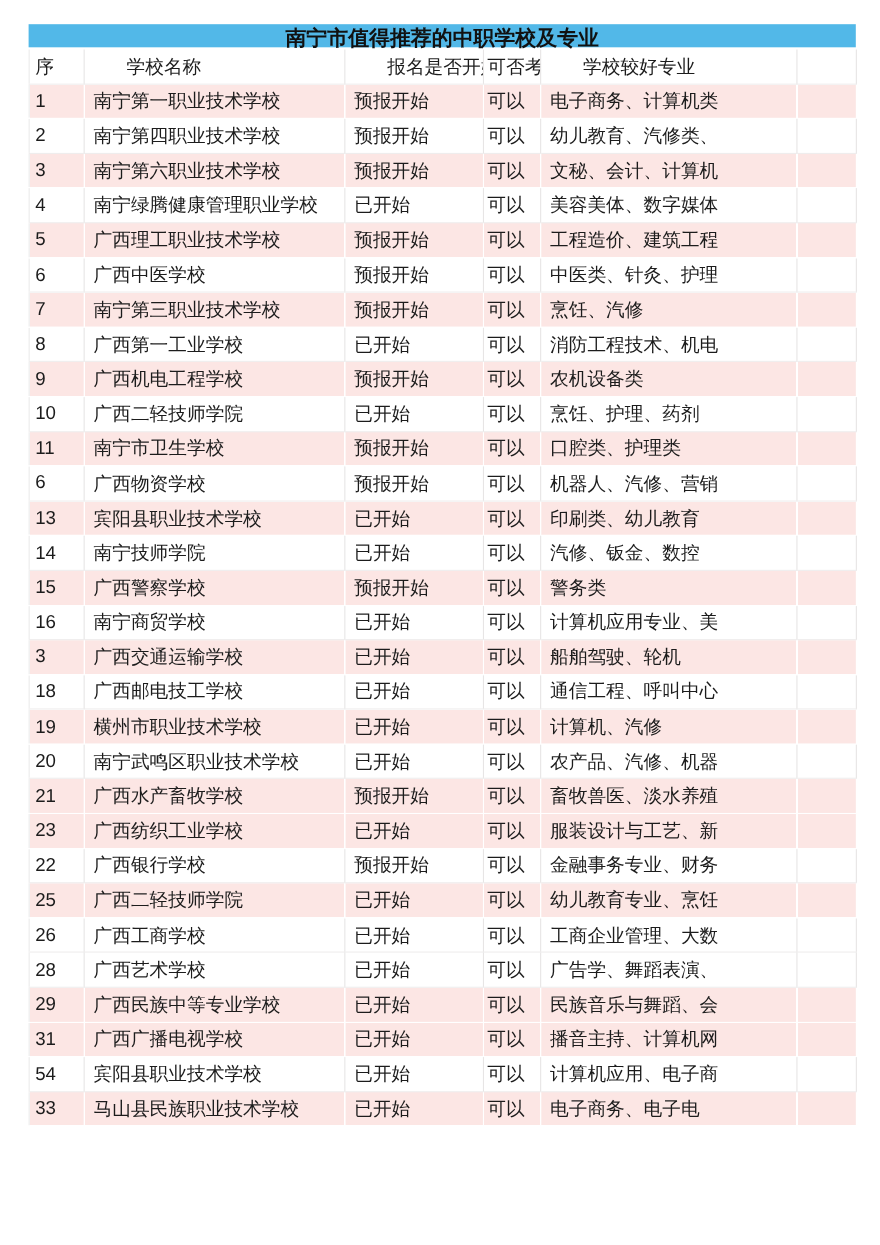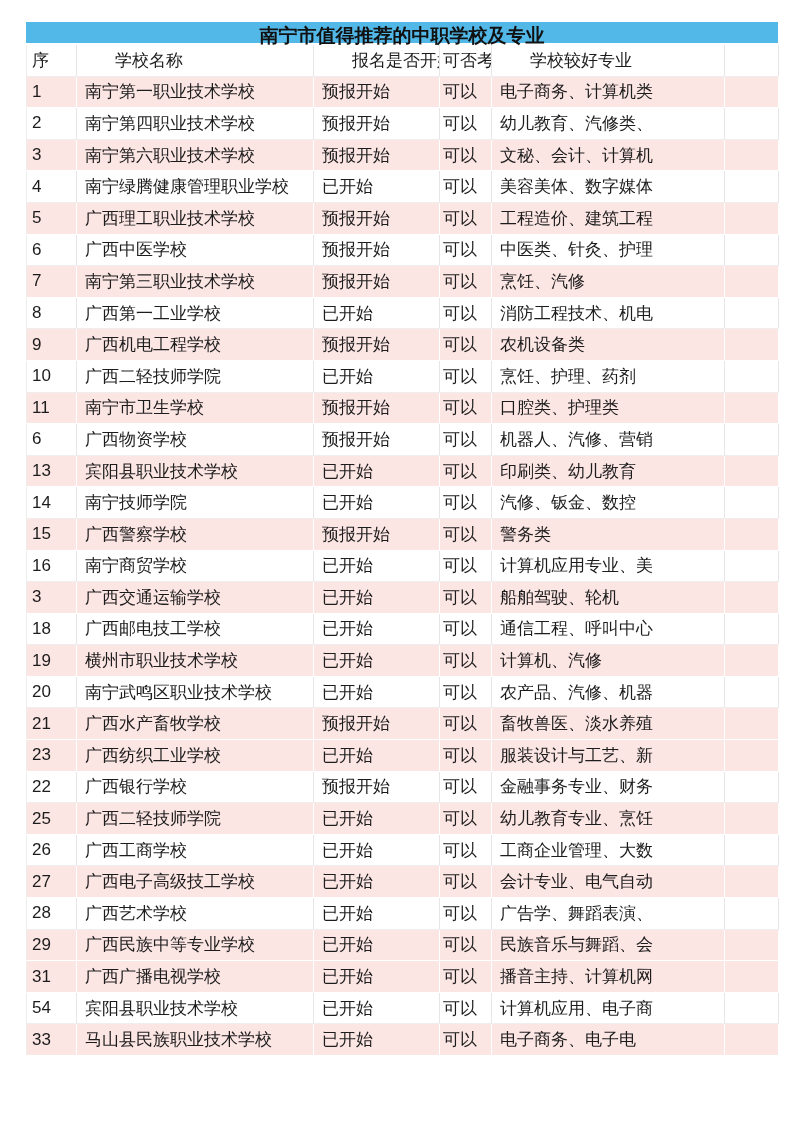--- a/index.html
+++ b/index.html
@@ -281,28 +281,20 @@
           <td class="c5"></td>
         </tr>
         <tr>
           <td class="c0">26</td>
           <td class="c1">广西工商学校</td>
           <td class="c2">已开始</td>
           <td class="c3">可以</td>
           <td class="c4">工商企业管理、大数</td>
           <td class="c5"></td>
         </tr>
-        <tr class="alt">
-          <td class="c0">27</td>
-          <td class="c1">广西电子高级技工学校</td>
-          <td class="c2">已开始</td>
-          <td class="c3">可以</td>
-          <td class="c4">会计专业、电气自动</td>
-          <td class="c5"></td>
-        </tr>
         <tr>
           <td class="c0">28</td>
           <td class="c1">广西艺术学校</td>
           <td class="c2">已开始</td>
           <td class="c3">可以</td>
           <td class="c4">广告学、舞蹈表演、</td>
           <td class="c5"></td>
         </tr>
         <tr class="alt">
           <td class="c0">29</td>

